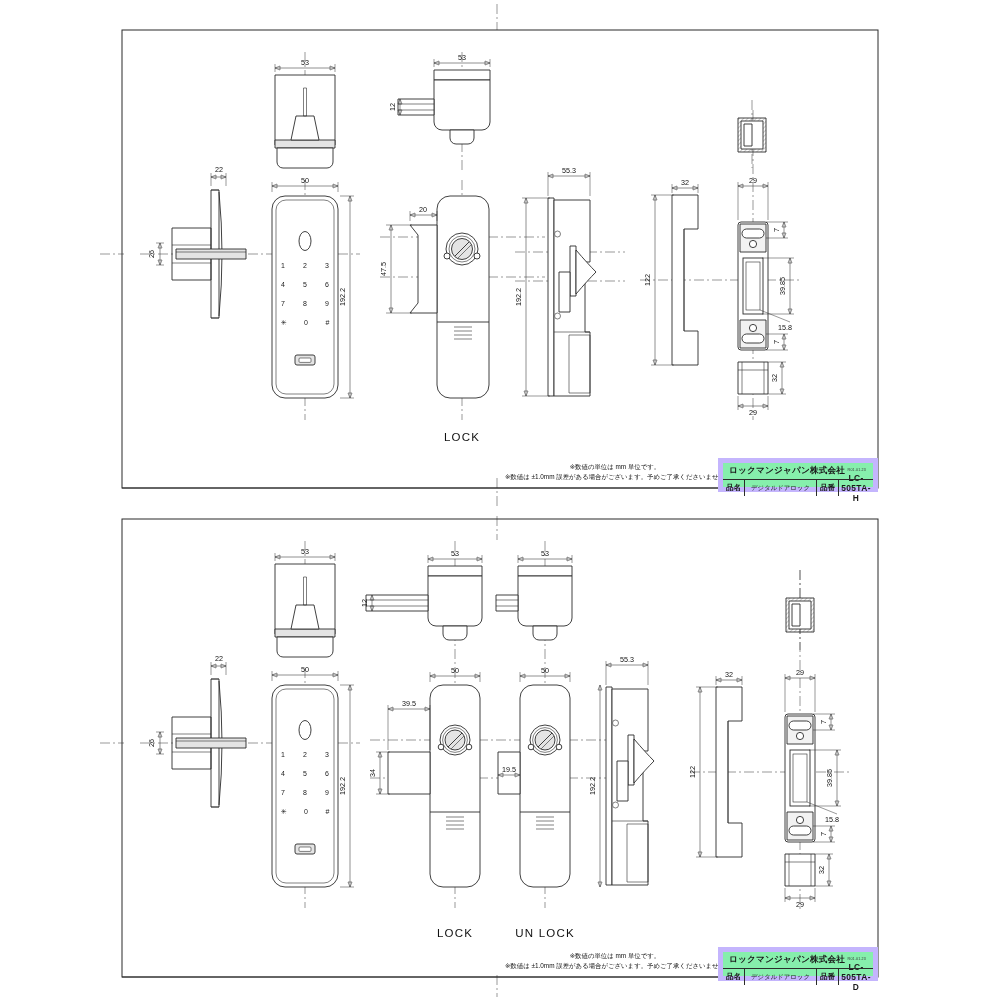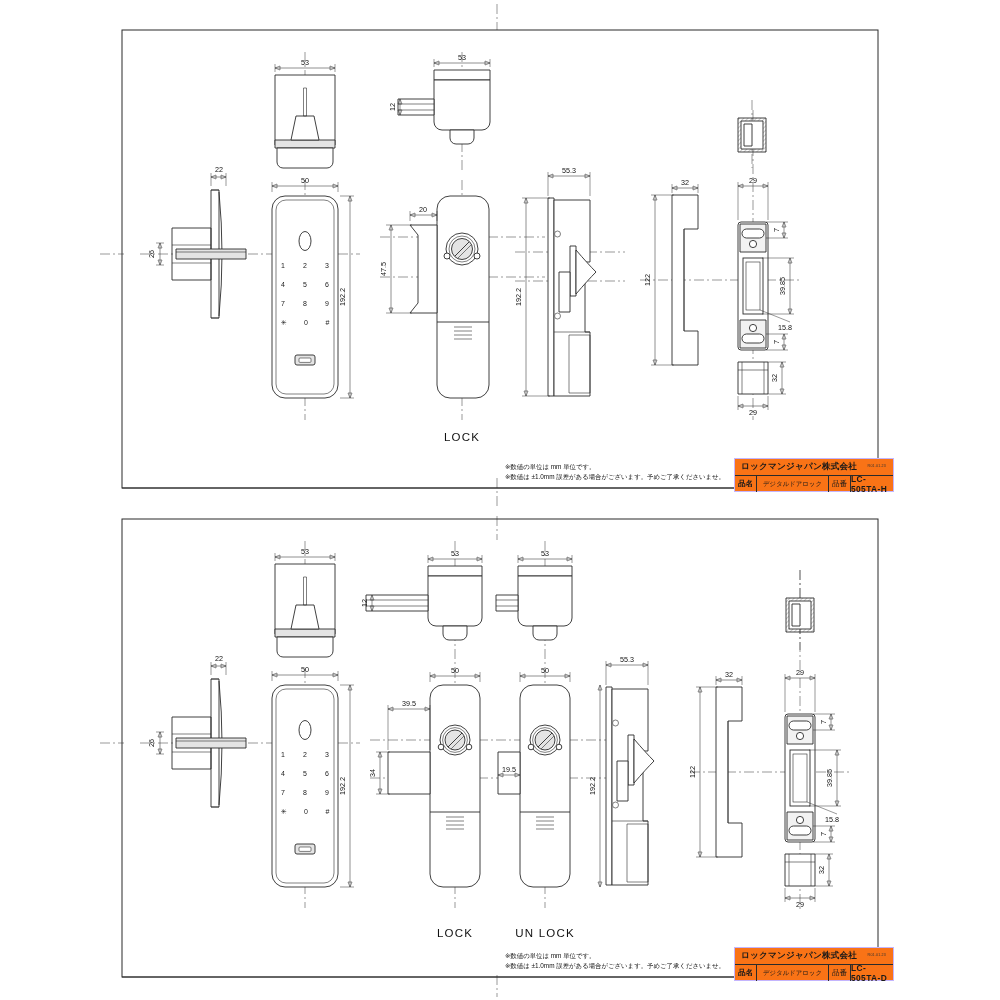--- a/index.html
+++ b/index.html
@@ -1,43 +1,43 @@
 <!DOCTYPE html>
 <html><head>
 <meta charset="utf-8">
 <style>
   html,body{margin:0;padding:0;background:#ffffff;}
   body{width:1000px;height:1000px;position:relative;font-family:"Liberation Sans","DejaVu Sans",sans-serif;color:#1a1a1a;overflow:hidden;}
-  .sheet{position:absolute;left:0;top:0;width:1000px;height:991px;}
+  .sheet{position:absolute;left:0;top:0;width:1000px;height:991px;text-align:center;}
   svg.dwg{position:absolute;left:0;top:0;width:1000px;height:1000px;}
   .ln{stroke:#2b2b2b;stroke-width:0.9;fill:none;}
   .ln-t{stroke:#2b2b2b;stroke-width:0.6;fill:none;}
   .fillw{fill:#ffffff;}
   .fillg{fill:#f2f2f2;}
   .fillgg{fill:#e4e4e4;}
   .cl{stroke:#555;stroke-width:0.6;fill:none;stroke-dasharray:10 3 2 3;}
   .dim{stroke:#333;stroke-width:0.55;fill:none;}
   .ext{stroke:#333;stroke-width:0.5;fill:none;}
   .dimtxt{font-size:7.2px;fill:#111;font-family:"Liberation Sans",sans-serif;}
   .lbl{font-size:11.5px;fill:#111;letter-spacing:1.2px;font-family:"Liberation Sans",sans-serif;}
   .hatch{fill:url(#hp);}
   .frame{stroke:#2b2b2b;stroke-width:1;fill:none;}
   .tb-line{stroke:#2b2b2b;stroke-width:0.9;fill:none;}
 
   .notes{position:absolute;font-size:6.4px;line-height:1.55;color:#111;white-space:nowrap;}
-  .tb{position:absolute;border:1px solid #c4b5fd;background:#f97316;box-sizing:border-box;margin-left:16px;}
+  .tb{position:absolute;border:5px solid #c4b5fd;background:#86efac;box-sizing:border-box;}
   .tb-top{height:17px;border-bottom:1px solid #2b2b2b;box-sizing:border-box;position:relative;display:flex;align-items:center;}
   .tb-co{font-size:8.6px;font-weight:bold;padding-left:6px;letter-spacing:0.2px;}
   .tb-rev{position:absolute;right:7px;top:5px;font-size:3.6px;color:#333;letter-spacing:0.2px;}
   .tb-bot{height:16px;display:flex;align-items:stretch;box-sizing:border-box;}
   .tb-c{display:flex;align-items:center;justify-content:center;box-sizing:border-box;border-right:1px solid #2b2b2b;}
   .tb-c:last-child{border-right:none;}
   .tb-k{width:22px;font-size:7.6px;font-weight:bold;}
   .tb-v1{width:72px;font-size:6.4px;}
-  .tb-k2{width:22px;font-size:7.6px;font-weight:normal;}
+  .tb-k2{width:22px;font-size:7.6px;font-weight:bold;}
   .tb-v2{flex:1;font-size:8.4px;letter-spacing:0.4px;font-weight:bold;}
 </style>
 </head>
 <body>
 
 <div class="sheet">
 
 <svg class="dwg" viewBox="0 0 1000 1000">
   <defs>
     <pattern id="hp" width="3" height="3" patternTransform="rotate(45)" patternUnits="userSpaceOnUse">

